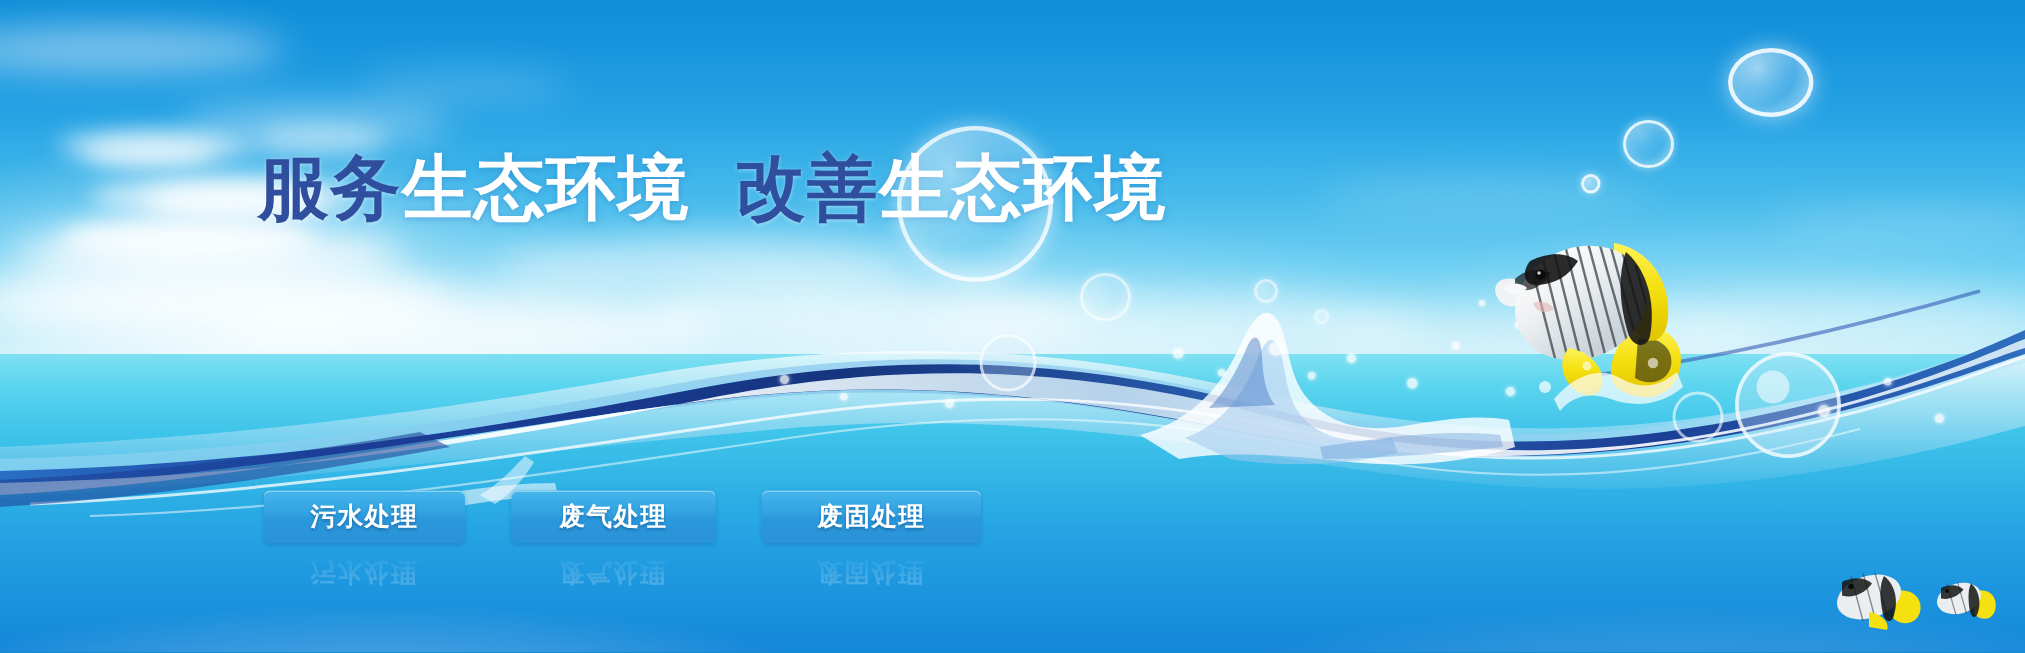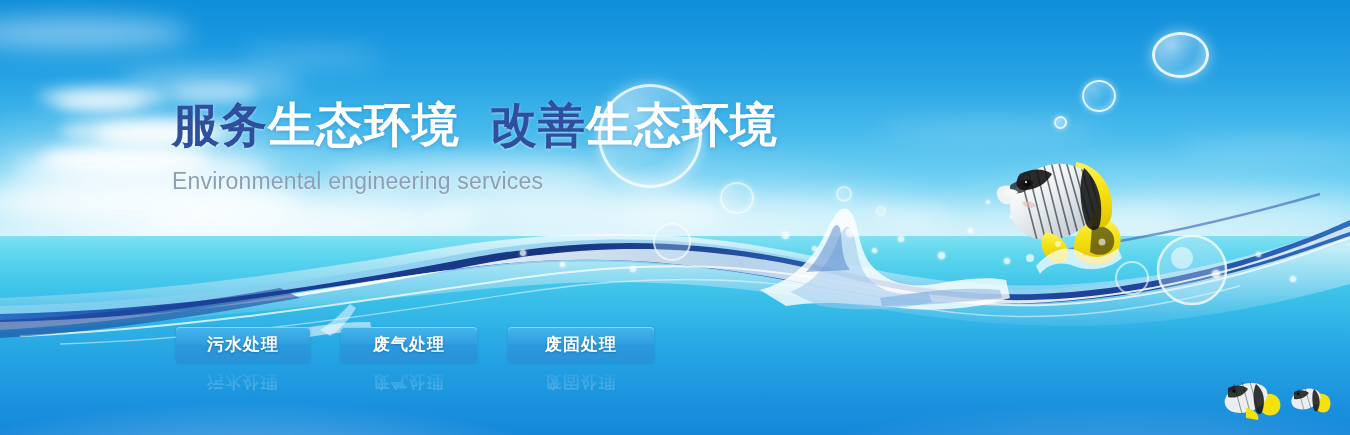--- a/index.html
+++ b/index.html
@@ -358,21 +358,20 @@
     </g>
     <path d="M28,7 C34,12 35,21 32,28 C30,31 28,29 27,24 C26,17 26,11 28,7 Z" fill="#141414" opacity=".85"></path>
     <path d="M8,10 C14,7 20,8 23,11 C19,16 13,18 8,17 Z" fill="#141414" opacity=".85"></path>
     <circle cx="12" cy="12" r="1.3" fill="#0b0b0b"></circle>
   </svg>
 
   <div class="textblock">
     <div class="headline">
       <span class="hl-dark">服务</span><span class="hl-light">生态环境</span><span class="hl-gap"></span><span class="hl-dark">改善</span><span class="hl-light">生态环境</span>
     </div>
-    <div class="subline sub1">Environmental engineering services</div>
   </div>
 
   <div class="refl-row">
     <div class="refl refl-w1">污水处理</div>
     <div class="refl refl-w2">废气处理</div>
     <div class="refl refl-w3">废固处理</div>
   </div>
 
   <div class="btn-row">
     <button class="btn">污水处理</button>

